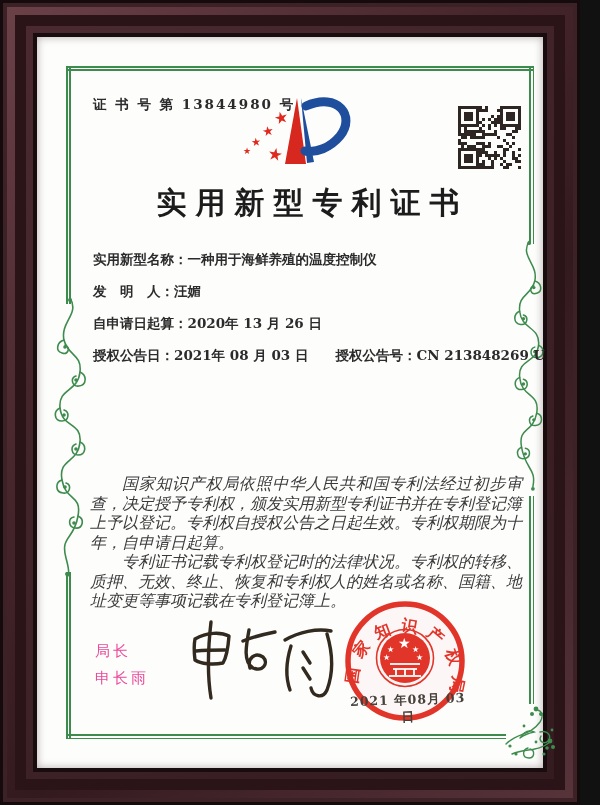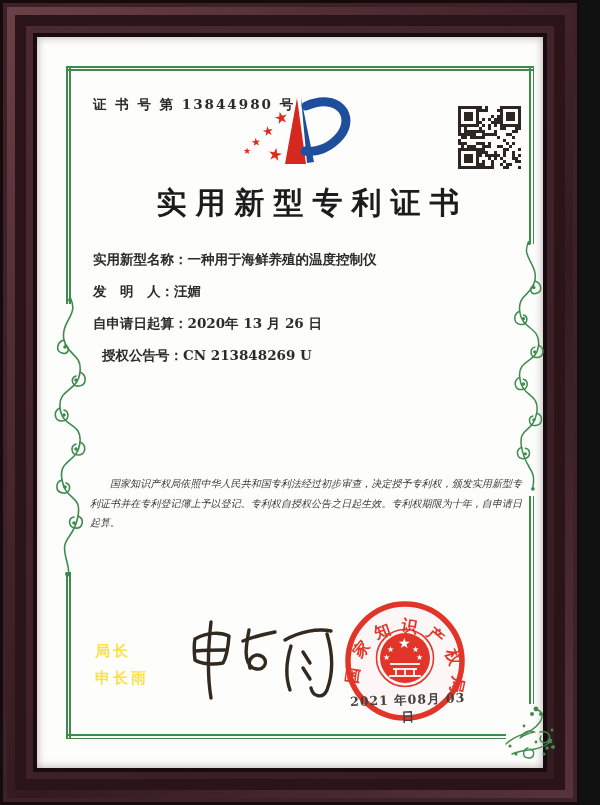--- a/index.html
+++ b/index.html
@@ -18,24 +18,24 @@
   .gl-h{position:absolute;height:5px;background:linear-gradient(to bottom,#3e8b4e 0 2px,transparent 2px 3.5px,#3e8b4e 3.5px 5px);}
   .gl-v{position:absolute;width:5px;background:linear-gradient(to right,#3e8b4e 0 2px,transparent 2px 3.5px,#3e8b4e 3.5px 5px);}
   
   .certno{position:absolute;left:93px;top:96px;font-size:13.5px;letter-spacing:2px;color:#2b2b2b;font-weight:600;}
   .logo{position:absolute;left:238px;top:90px;width:126px;height:86px;}
   .qr{position:absolute;left:458px;top:106px;width:63px;height:63px;}
   .title{position:absolute;left:4px;top:183px;width:600px;text-align:center;font-size:30px;font-weight:700;letter-spacing:9px;padding-left:17px;box-sizing:border-box;color:#1c1c1c;}
   .fields{position:absolute;left:93px;top:250px;width:440px;display:flex;flex-direction:column;gap:13px;font-size:13.5px;font-weight:700;color:#2b2b2b;line-height:19px;}
   .frow{white-space:nowrap;}
   .grantrow{display:flex;}
-  .grant2{margin-left:9px;}
-  .paras{position:absolute;left:90px;top:474px;width:432px;font-size:10px;line-height:19.5px;color:#3a3a3a;font-style:italic;text-align:justify;}
+  .grant2{margin-left:27px;}
+  .paras{position:absolute;left:90px;top:474px;width:432px;font-size:16px;line-height:19.5px;color:#3a3a3a;font-style:italic;text-align:justify;}
   .paras p{margin:0;text-indent:2em;}
-  .director{position:absolute;left:95px;top:638px;font-size:15px;font-weight:700;letter-spacing:3px;color:#fde047;line-height:27px;}
+  .director{position:absolute;left:95px;top:638px;font-size:15px;font-weight:400;letter-spacing:3px;color:#ec4899;line-height:27px;}
   .sign{position:absolute;left:185px;top:606px;width:158px;height:100px;}
   .seal{position:absolute;left:340px;top:596px;width:130px;height:130px;}
   .sealdate{position:absolute;left:346px;top:692px;width:124px;text-align:center;font-size:12.5px;color:#45403a;font-weight:600;transform:rotate(-2deg);letter-spacing:1px;}
   .flourish{position:absolute;}
   svg{display:block;}
 </style>
 </head>
 <body>
 
 <div class="page">
@@ -373,26 +373,28 @@
       </svg>
   </div>
 
   <div class="title">实用新型专利证书</div>
 
   <div class="fields">
     <div class="frow"><span>实用新型名称：</span><span>一种用于海鲜养殖的温度控制仪</span></div>
     <div class="frow"><span>发　明　人：</span><span>汪媚</span></div>
     <div class="frow"><span>自申请日起算：</span><span>2020年 13 月 26 日</span></div>
     <div class="frow grantrow">
+      <span><span>授权公告日：</span><span>2021年 08 月 03 日</span></span>
       <span class="grant2"><span>授权公告号：</span><span>CN 213848269 U</span></span>
     </div>
   </div>
 
   <div class="paras">
     <p>国家知识产权局依照中华人民共和国专利法经过初步审查，决定授予专利权，颁发实用新型专利证书并在专利登记簿上予以登记。专利权自授权公告之日起生效。专利权期限为十年，自申请日起算。</p>
+    <p>专利证书记载专利权登记时的法律状况。专利权的转移、质押、无效、终止、恢复和专利权人的姓名或名称、国籍、地址变更等事项记载在专利登记簿上。</p>
   </div>
 
   <div class="director">
     <div>局长</div>
     <div>申长雨</div>
   </div>
 
   <div class="sign">
     <svg width="158" height="100" viewBox="0 0 158 100">
       <g stroke="#32291f" fill="none" stroke-width="3.4" stroke-linecap="round" stroke-linejoin="round">

